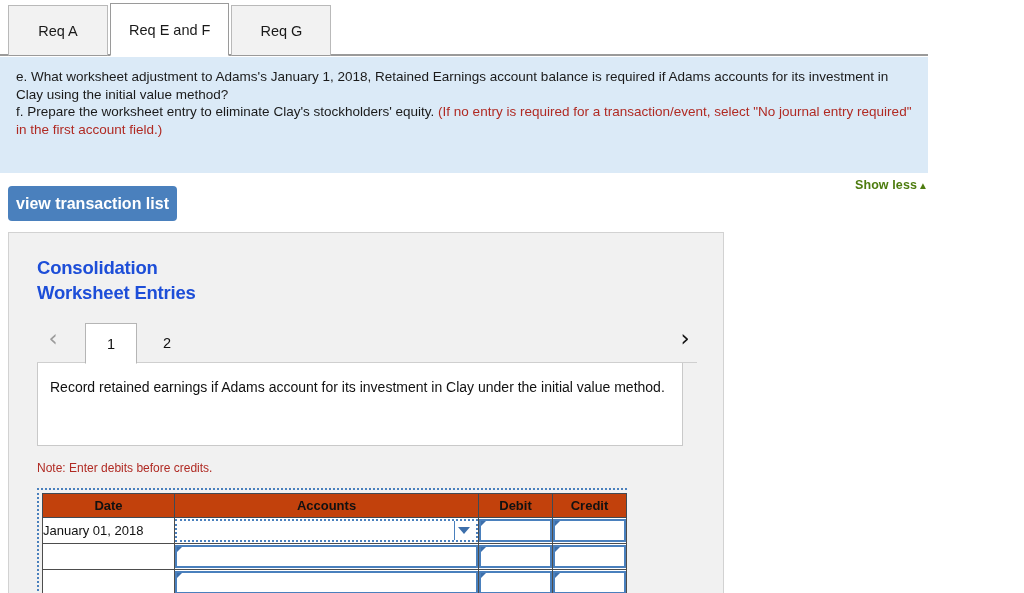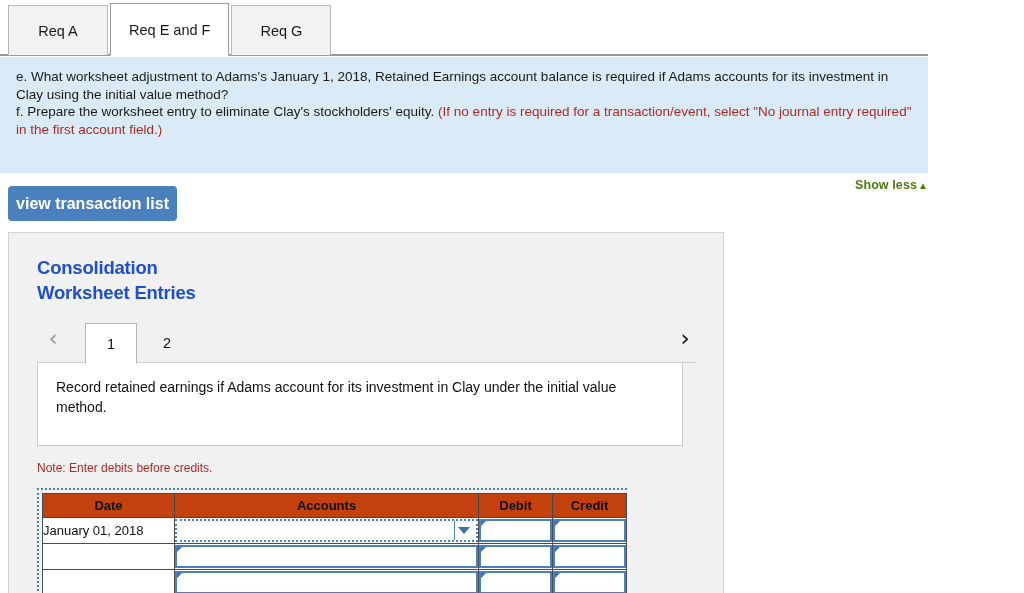--- a/index.html
+++ b/index.html
@@ -206,21 +206,21 @@
   .desc-box {
     position: absolute;
     left: 28px;
     top: 130px;
     width: 646px;
     height: 83px;
     box-sizing: border-box;
     background: #ffffff;
     border: 1px solid #c9c9c9;
     border-top: none;
-    padding: 14px 16px 0 18px;
+    padding: 14px 16px 0 12px;
   }
   .desc-text {
     font-size: 14px;
     color: #111111;
     line-height: 20px;
   }
   .note-text {
     position: absolute;
     left: 28px;
     top: 228px;

